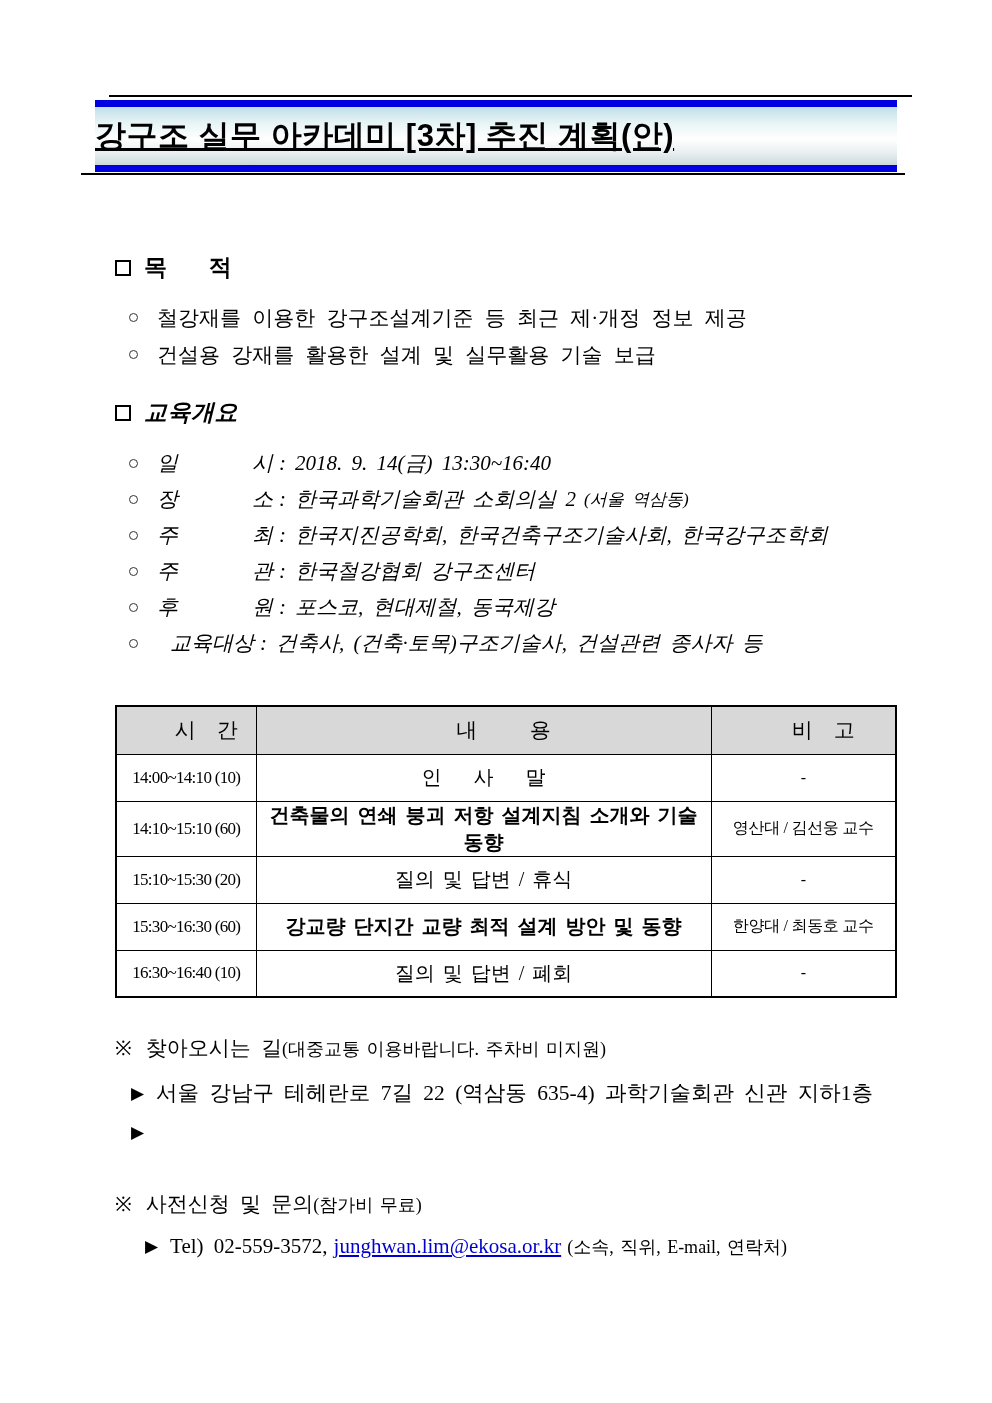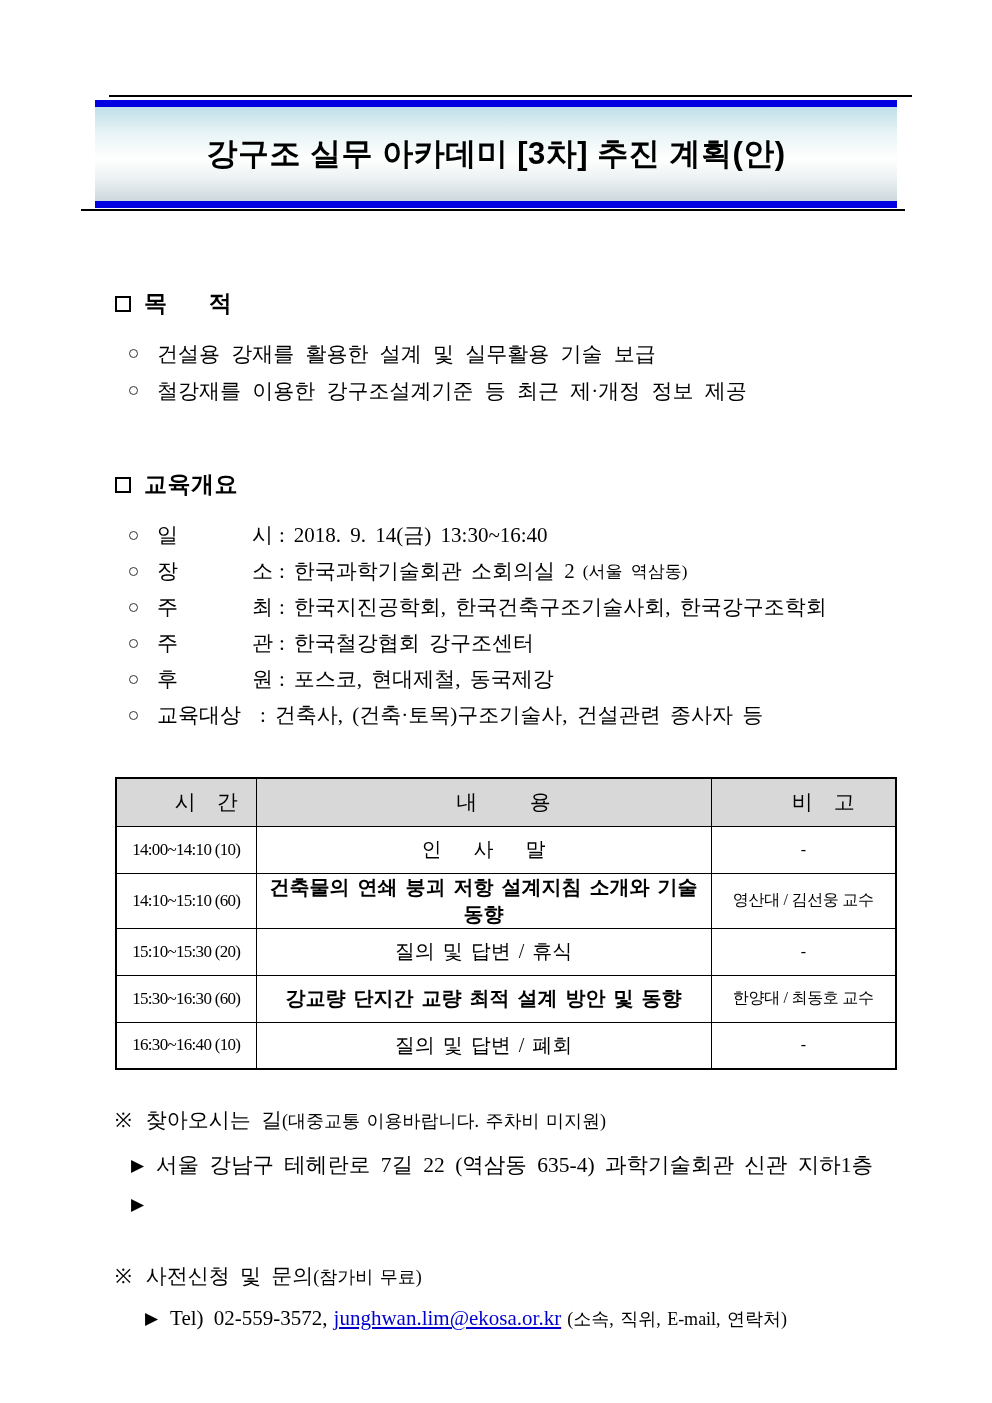--- a/index.html
+++ b/index.html
@@ -8,28 +8,28 @@
     background: #ffffff;
     font-family: "Liberation Serif", "DejaVu Serif", serif;
     color: #000;
   }
   body { height: 1403px; position: relative; overflow: hidden; }
 
   
   .banner {
     position: relative;
     margin: 100px 95px 0 95px;
-    height: 108px;
+    height: 72px;
     border-top: 7px solid #0000e0;
     border-bottom: 7px solid #0000e0;
     background: linear-gradient(to bottom,
       #bfdfe8 0%, #e8f4f6 28%, #ffffff 55%, #eaf0f1 78%, #ccd8db 100%);
     display: flex;
     align-items: center;
-    justify-content: center;
+    text-decoration: underline;
   }
   .banner-shadow-top {
     position: absolute; top: -12px; left: 14px; right: -15px;
     height: 2px; background: #000;
   }
   .banner-shadow-bottom {
     position: absolute; bottom: -10px; left: -14px; right: -8px;
     height: 2px; background: #000;
   }
   .banner-title {
@@ -74,21 +74,21 @@
     display: flex;
     align-items: center;
     margin-left: 14px;
     height: 37px;
     font-size: 21px;
     word-spacing: 6px;
   }
   .purpose-item .circle { margin-right: 19px; }
 
   
-  .overview-rows { margin-top: 17px; }
+  .overview-rows { margin-top: 17px; text-align: right; }
   .overview-row {
     display: flex;
     align-items: center;
     margin-left: 14px;
     height: 36px;
     font-size: 21px;
     word-spacing: 4px;
   }
   .overview-row .circle { margin-right: 19px; }
   .ov-label { white-space: pre; display: inline-block; min-width: 97px; }
@@ -149,21 +149,21 @@
   .tel-line { font-size: 21px; margin-left: 30px; }
   .email-link {
     color: #0000cc;
     text-decoration: underline;
     margin: 0 6px;
     cursor: pointer;
   }
   .contact-suffix { font-size: 18px; word-spacing: 2px; }
 
   .mt-purpose { margin-top: 80px; }
-  .mt-overview { margin-top: 60px; }
+  .mt-overview { margin-top: 24px; font-style: italic; }
   .mt-schedule { margin-top: 44px; }
   .mt-reg { margin-top: 46px; }
 </style>
 </head>
 <body>
 
 <div>
 
   <div class="banner">
     <div class="banner-shadow-top"></div>
@@ -174,25 +174,25 @@
   <div class="content">
 
     <div class="mt-purpose">
       <div class="section-heading">
         <span class="sq"></span>
         <span class="heading-text">목      적</span>
       </div>
       <div class="purpose-list">
         <div class="purpose-item">
           <span class="circle"></span>
+          <span>철강재를 이용한 강구조설계기준 등 최근 제·개정 정보 제공</span>
+        </div>
+        <div class="purpose-item">
+          <span class="circle"></span>
           <span>건설용 강재를 활용한 설계 및 실무활용 기술 보급</span>
-        </div>
-        <div class="purpose-item">
-          <span class="circle"></span>
-          <span>철강재를 이용한 강구조설계기준 등 최근 제·개정 정보 제공</span>
         </div>
       </div>
     </div>
 
     <div class="mt-overview">
       <div class="section-heading">
         <span class="sq"></span>
         <span class="heading-text">교육개요</span>
       </div>
       <div class="overview-rows">

